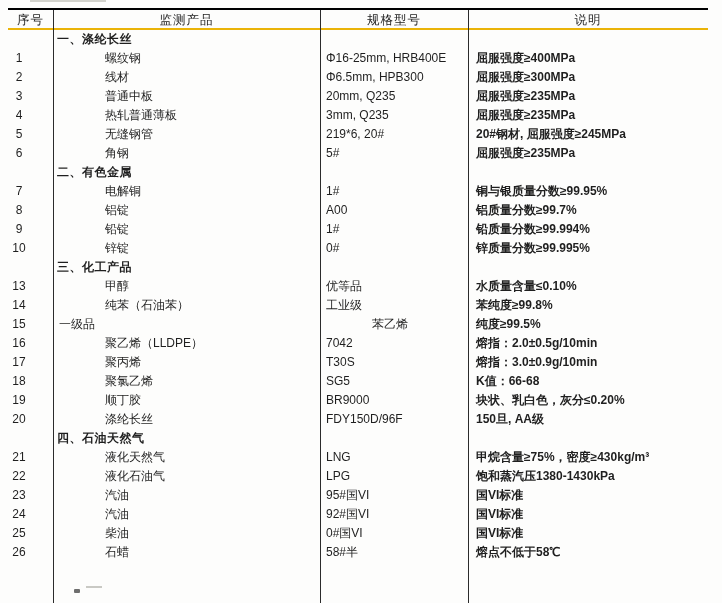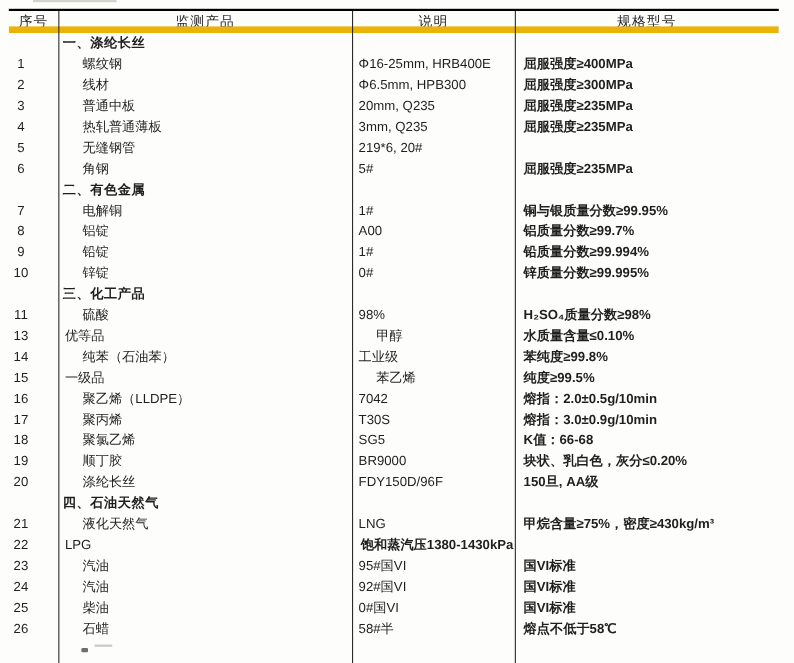--- a/index.html
+++ b/index.html
@@ -27,21 +27,21 @@
     border-top: 2px solid #000;
     overflow: hidden;
   }
   .grid-row {
     display: grid;
     grid-template-columns: 45px 267px 148px 240px;
   }
   .header-row {
     height: 20px;
     line-height: 20px;
-    border-bottom: 6px solid #eab308;
+    border-bottom: 2px solid #eab308;
     font-size: 12.5px;
   }
   .header-row .hc {
     text-align: center;
     letter-spacing: 1px;
     white-space: nowrap;
     overflow: hidden;
   }
   .body-rows { width: 700px; }
   .row {
@@ -57,21 +57,21 @@
     width: 18px;
     margin-left: 2px;
     text-align: center;
     font-size: 12px;
   }
   .c2.sec {
     font-weight: bold;
     padding-left: 4px;
     letter-spacing: 0.5px;
   }
-  .c2.item { padding-left: 22px; }
+  .c2.item { padding-left: 22px; margin-left: 30px; }
   .c3 { padding-left: 6px; }
   .c4 { padding-left: 8px; font-weight: bold; }
   
   .vline {
     position: absolute; top: 0;
     width: 1px; height: 100%;
     background: #2b2b2b;
   }
   .vline.v1 { left: 45px; }
   .vline.v2 { left: 312px; }
@@ -93,22 +93,22 @@
 <body>
 
 <div class="canvas">
   <div class="top-artifact"></div>
 
   <div class="table-wrap">
 
     <div class="grid-row header-row">
       <div class="hc">序号</div>
       <div class="hc">监测产品</div>
+      <div class="hc">规格型号</div>
       <div class="hc">说明</div>
-      <div class="hc">规格型号</div>
     </div>
 
     <div class="body-rows">
         <div class="grid-row row">
           <div class="c c1"></div>
           <div class="c c2 sec">一、涤纶长丝</div>
           <div class="c c3"></div>
           <div class="c c4"></div>
         </div>
         <div class="grid-row row">
@@ -132,20 +132,21 @@
         <div class="grid-row row">
           <div class="c c1"><span class="no">4</span></div>
           <div class="c c2 item">热轧普通薄板</div>
           <div class="c c3">3mm, Q235</div>
           <div class="c c4">屈服强度≥235MPa</div>
         </div>
         <div class="grid-row row">
           <div class="c c1"><span class="no">5</span></div>
           <div class="c c2 item">无缝钢管</div>
           <div class="c c3">219*6, 20#</div>
+          <div class="c c4">20#钢材, 屈服强度≥245MPa</div>
         </div>
         <div class="grid-row row">
           <div class="c c1"><span class="no">6</span></div>
           <div class="c c2 item">角钢</div>
           <div class="c c3">5#</div>
           <div class="c c4">屈服强度≥235MPa</div>
         </div>
         <div class="grid-row row">
           <div class="c c1"></div>
           <div class="c c2 sec">二、有色金属</div>
@@ -176,29 +177,23 @@
           <div class="c c3">0#</div>
           <div class="c c4">锌质量分数≥99.995%</div>
         </div>
         <div class="grid-row row">
           <div class="c c1"></div>
           <div class="c c2 sec">三、化工产品</div>
           <div class="c c3"></div>
           <div class="c c4"></div>
         </div>
         <div class="grid-row row">
-          <div class="c c1"><span class="no">11</span></div>
-          <div class="c c2 item">硫酸</div>
-          <div class="c c3">98%</div>
-          <div class="c c4">H₂SO₄质量分数≥98%</div>
-        </div>
-        <div class="grid-row row">
           <div class="c c1"><span class="no">13</span></div>
+          <div class="c c2 item">甲醇</div>
           <div class="c c3">优等品</div>
-          <div class="c c2 item">甲醇</div>
           <div class="c c4">水质量含量≤0.10%</div>
         </div>
         <div class="grid-row row">
           <div class="c c1"><span class="no">14</span></div>
           <div class="c c2 item">纯苯（石油苯）</div>
           <div class="c c3">工业级</div>
           <div class="c c4">苯纯度≥99.8%</div>
         </div>
         <div class="grid-row row">
           <div class="c c1"><span class="no">15</span></div>
@@ -243,20 +238,21 @@
           <div class="c c4"></div>
         </div>
         <div class="grid-row row">
           <div class="c c1"><span class="no">21</span></div>
           <div class="c c2 item">液化天然气</div>
           <div class="c c3">LNG</div>
           <div class="c c4">甲烷含量≥75%，密度≥430kg/m³</div>
         </div>
         <div class="grid-row row">
           <div class="c c1"><span class="no">22</span></div>
+          <div class="c c2 item">液化石油气</div>
           <div class="c c3">LPG</div>
           <div class="c c4">饱和蒸汽压1380-1430kPa</div>
         </div>
         <div class="grid-row row">
           <div class="c c1"><span class="no">23</span></div>
           <div class="c c2 item">汽油</div>
           <div class="c c3">95#国VI</div>
           <div class="c c4">国VI标准</div>
         </div>
         <div class="grid-row row">

